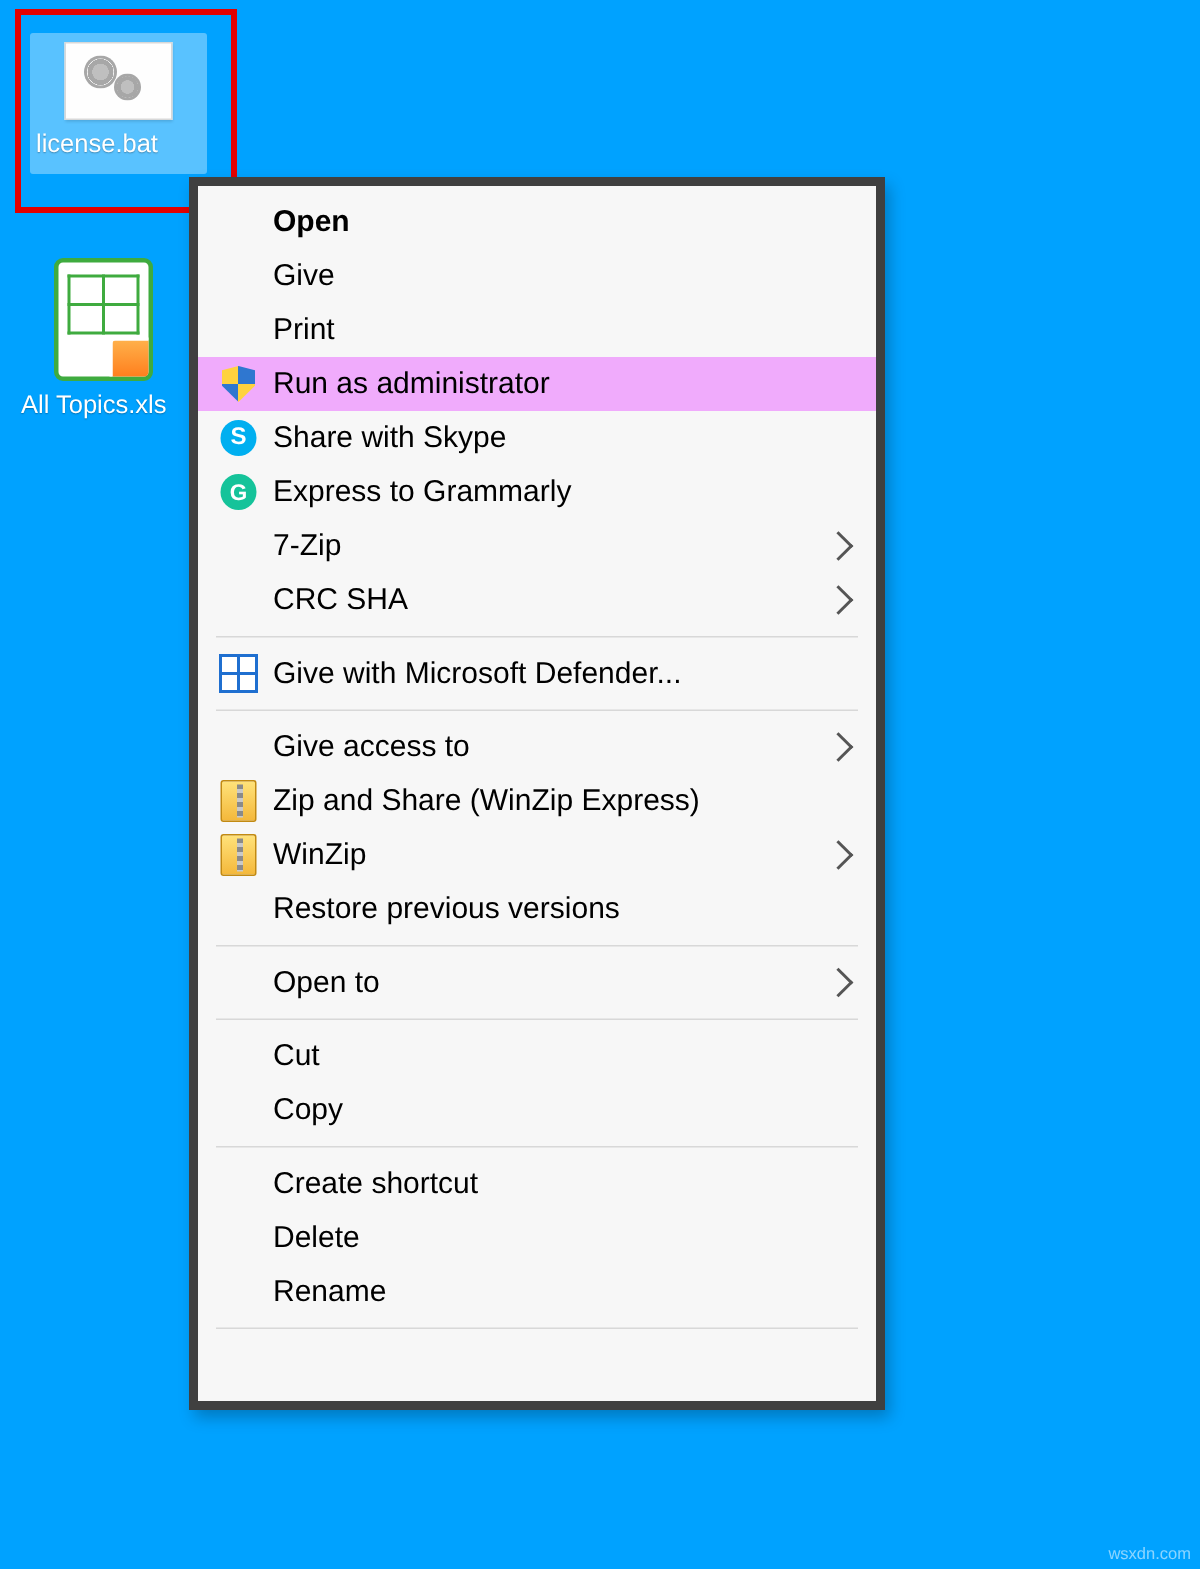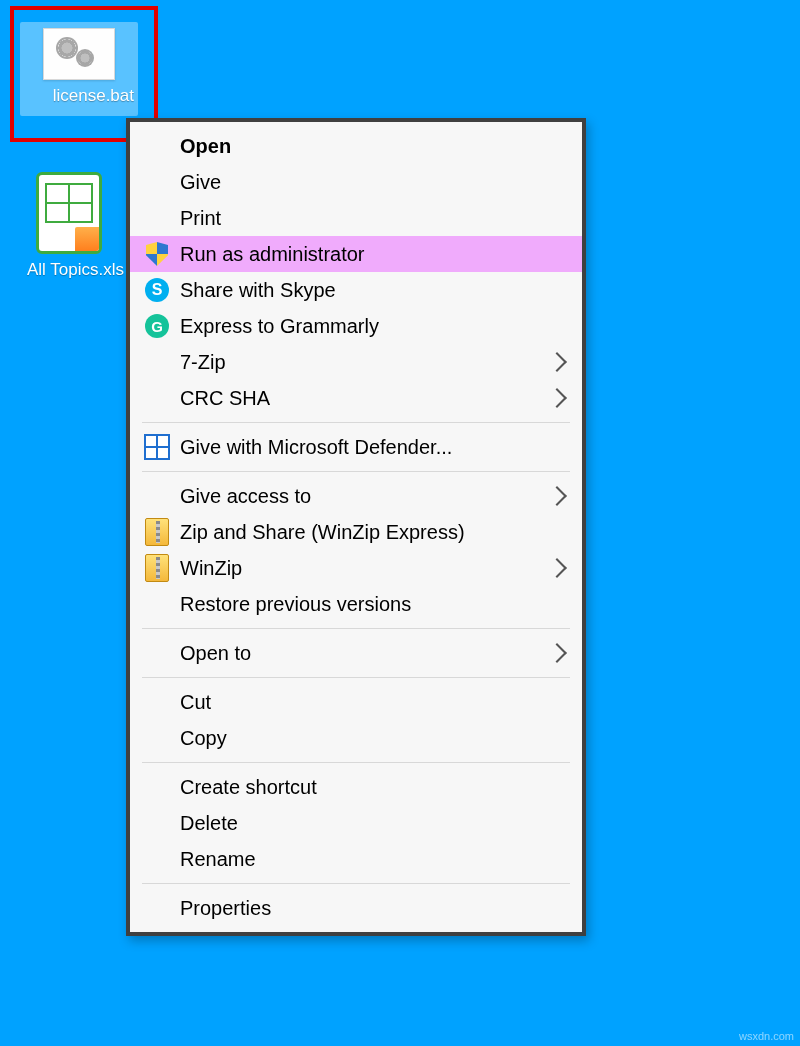--- a/index.html
+++ b/index.html
@@ -1,18 +1,18 @@
 <!DOCTYPE html>
 <html><head>
 <meta charset="utf-8">
 <style>
   html,body{margin:0;padding:0;width:800px;height:1046px;overflow:hidden;
     font-family:"Segoe UI",Arial,sans-serif;background:#00a2ff;position:relative}
   
-  .desktop-icon{position:absolute;width:110px;text-align:right;color:#fff;
+  .desktop-icon{position:absolute;width:110px;text-align:left;color:#fff;
     font-size:17px;text-shadow:0 1px 1px rgba(0,0,0,.3)}
   .desktop-icon .thumb{margin:0 auto 6px;display:flex;align-items:center;justify-content:center}
   .sel{background:rgba(255,255,255,.35);padding:6px 4px 10px;border-radius:2px}
   .red-box{position:absolute;border:4px solid #e30000;pointer-events:none}
 
   
   .bat-thumb{width:70px;height:50px;background:#fefefe;border:1px solid #d8d8d8;
     box-shadow:0 1px 2px rgba(0,0,0,.15);position:relative}
   .gear{position:absolute;width:22px;height:22px;border-radius:50%;
     background:radial-gradient(circle,#bfbfbf 35%,#a7a7a7 36%,#a7a7a7 55%,transparent 56%);
@@ -29,21 +29,21 @@
       linear-gradient(#3fab3f,#3fab3f) center/2px 100% no-repeat,
       linear-gradient(#3fab3f,#3fab3f) right/2px 100% no-repeat,
       linear-gradient(#3fab3f,#3fab3f) top/100% 2px no-repeat,
       linear-gradient(#3fab3f,#3fab3f) center/100% 2px no-repeat,
       linear-gradient(#3fab3f,#3fab3f) bottom/100% 2px no-repeat}
   .xls-badge{position:absolute;right:-4px;bottom:-4px;width:26px;height:26px;
     border-radius:4px;background:linear-gradient(#ffb04a,#ff7b1a);border:2px solid #fff}
 
   
   .ctx{position:absolute;left:126px;top:118px;width:452px;background:#f7f7f7;
-    border:4px solid #404040;box-shadow:3px 5px 10px rgba(0,0,0,.25);
+    border:6px solid #404040;box-shadow:3px 5px 10px rgba(0,0,0,.25);
     padding:6px 0;color:#000;font-size:20px}
   .item{display:flex;align-items:center;height:36px;padding:0 18px 0 14px;
     cursor:default;white-space:nowrap}
   .item.hl{background:#f0abfc}
   .item .ic{width:26px;height:26px;flex:0 0 26px;margin-right:10px;display:flex;
     align-items:center;justify-content:center}
   .item .txt{flex:1}
   .item.bold .txt{font-weight:600}
   .sep{height:1px;background:#d8d8d8;margin:6px 12px}
   .chev{width:12px;height:12px;border-right:2px solid #555;border-top:2px solid #555;
@@ -204,17 +204,16 @@
   </div>
   <div class="item">
     <span class="ic"></span>
     <span class="txt">Rename</span>
   </div>
 
   <div class="sep"></div>
 
   <div class="item">
     <span class="ic"></span>
-    <span class="txt">Properties</span>
   </div>
 </div>
 
 <div class="watermark">wsxdn.com</div>
 
 </body></html>

